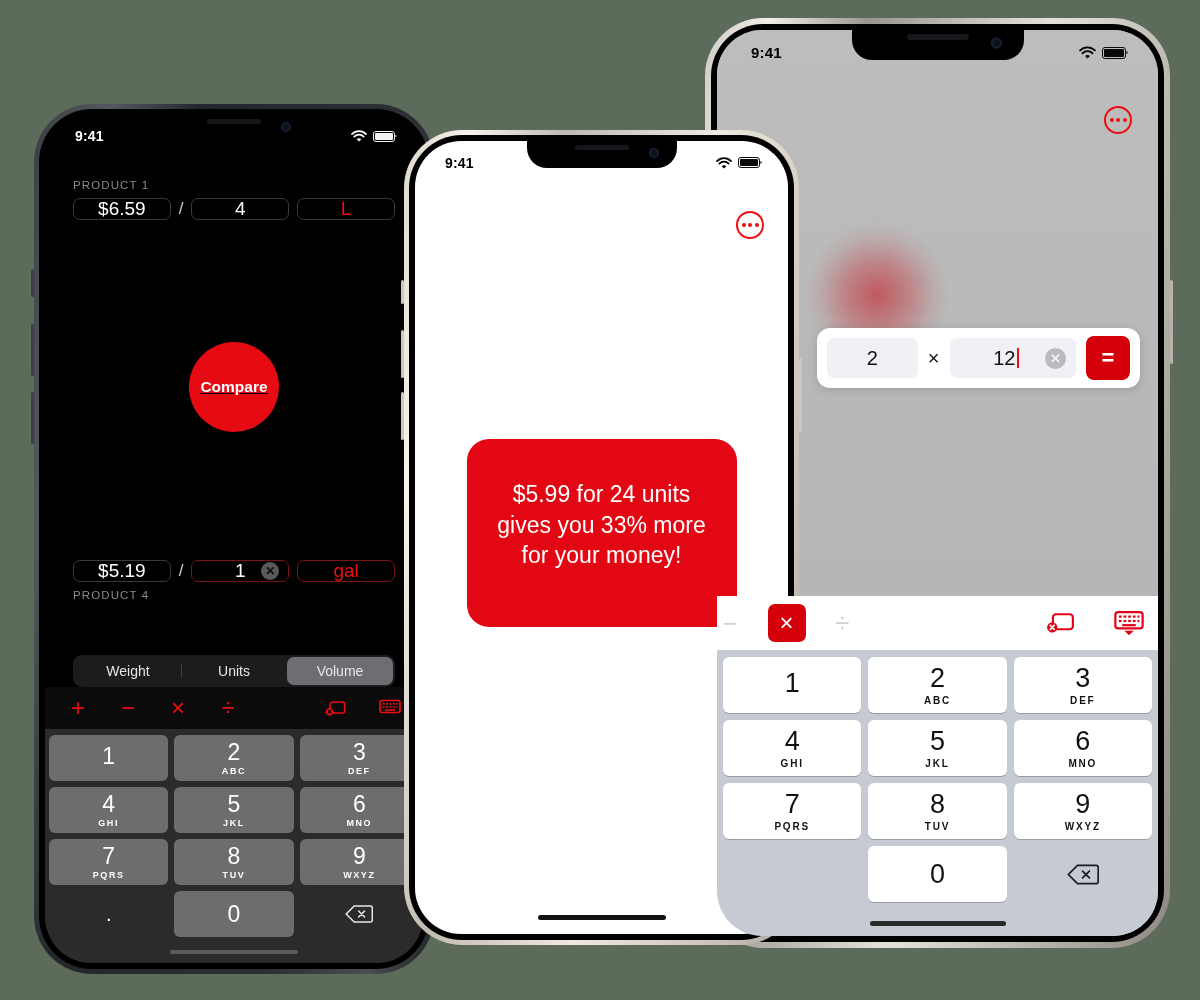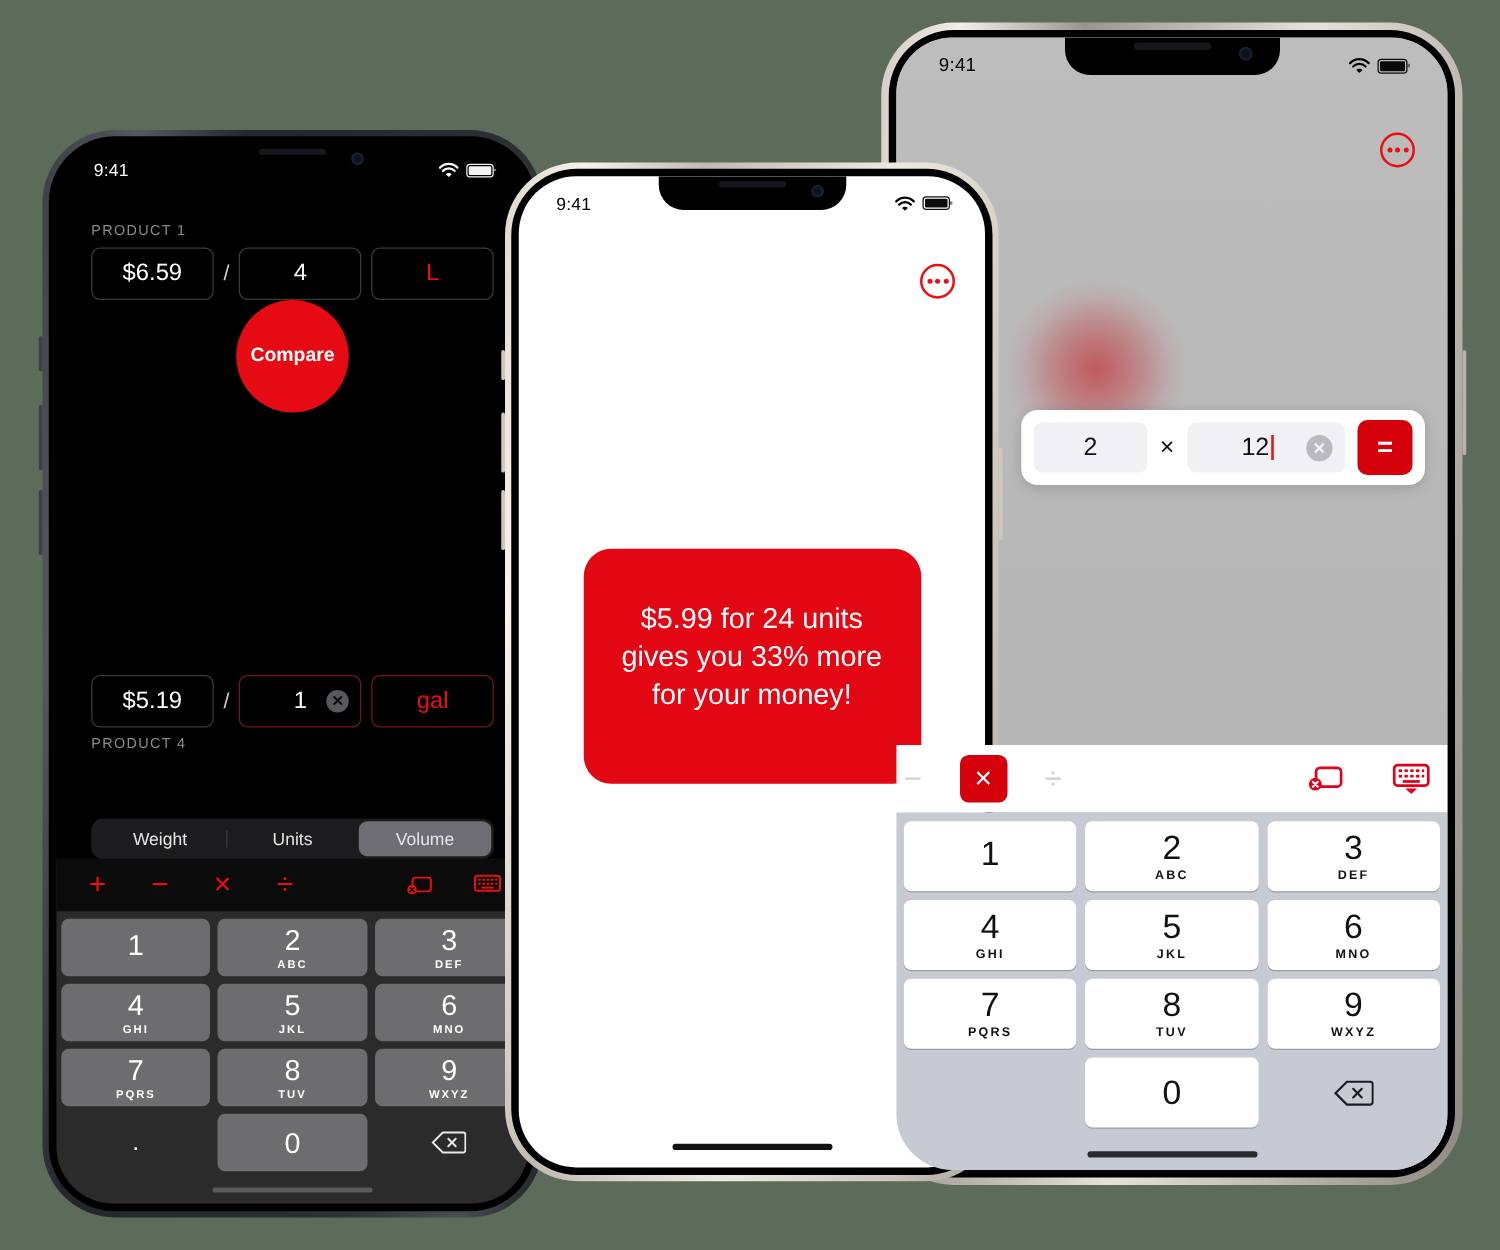--- a/index.html
+++ b/index.html
@@ -28,21 +28,21 @@
   }
   .notch .cam {
     position:absolute; top:40%; right:16%; transform:translateY(-50%);
     border-radius:50%; background:#0d1016;
     box-shadow: inset 0 0 3px 1px #1b2b44;
   }
   .statusbar {
     position:absolute; top:0; left:0; right:0; z-index:28;
     display:flex; align-items:center; justify-content:space-between;
   }
-  .statusbar .time { font-weight:400; letter-spacing:.2px; }
+  .statusbar .time { font-weight:700; letter-spacing:.2px; }
   .statusbar .right { display:flex; align-items:center; gap:6px; }
   .batt { border:1.6px solid currentColor; border-radius:3px; position:relative; opacity:.95; }
   .batt::after{ content:""; position:absolute; left:1px; top:1px; bottom:1px; right:1px; background:currentColor; border-radius:1px;}
   .batt::before{ content:""; position:absolute; right:-3px; top:34%; bottom:34%; width:2px; background:currentColor; opacity:.5; border-radius:0 1px 1px 0;}
   .home-ind { position:absolute; left:50%; transform:translateX(-50%); border-radius:3px; z-index:29; }
 
   
   .sbtn { position:absolute; border-radius:2px; }
 
   
@@ -55,33 +55,33 @@
   #phone1 .statusbar { height:34px; padding:8px 28px 0 30px; color:#fff; font-size:14px; }
   #phone1 .batt { width:22px; height:11px; }
   #phone1 .home-ind { bottom:9px; width:128px; height:4px; background:#5b5b5b; }
 
   .p1-body { position:absolute; inset:0; display:flex; flex-direction:column; }
   .p1-top { padding: 64px 28px 0 28px; flex: 0 0 auto; }
   .sec-label { color:#8b8b8f; font-size:11.5px; letter-spacing:1.1px; margin-bottom:7px; }
   .sec-label.below { margin:7px 0 0 0; }
   .prod-row { display:flex; align-items:center; gap:8px; }
   .fld {
-    flex:1 1 0; height:42px; border:1px solid #3a3a3c; border-radius:7px;
+    flex:1 1 0; height:22px; border:1px solid #3a3a3c; border-radius:7px;
     background:#000; color:#fff; font-size:19px;
     display:flex; align-items:center; justify-content:center; position:relative; min-width:0;
   }
   .fld.red-border { border-color:#7a1515; }
   .fld.unit { color:#ee0d11; font-size:19px; }
   .slash { color:#cfcfd2; font-size:17px; }
   .clear-dot {
     position:absolute; right:9px; top:50%; transform:translateY(-50%);
     width:18px; height:18px; border-radius:50%; background:#59595d;
     color:#0b0b0b; font-size:12px; line-height:18px; text-align:center; font-weight:700;
   }
-  .compare-wrap { flex:1 1 auto; display:flex; align-items:flex-start; justify-content:center; padding-bottom:6px; }
+  .compare-wrap { flex:1 1 auto; display:flex; align-items:center; justify-content:center; padding-bottom:6px;text-decoration:underline; }
   .compare-btn {
     width:90px; height:90px; border-radius:50%; background:#e60b12;
     color:#fff; font-size:15.5px; font-weight:700;
     display:flex; align-items:center; justify-content:center;
   }
   .p1-mid { padding:0 28px; }
   .seg {
     display:flex; background:#1c1c1e; border-radius:9px; padding:2px; height:32px; margin-top:6px;
   }
   .seg .opt {

